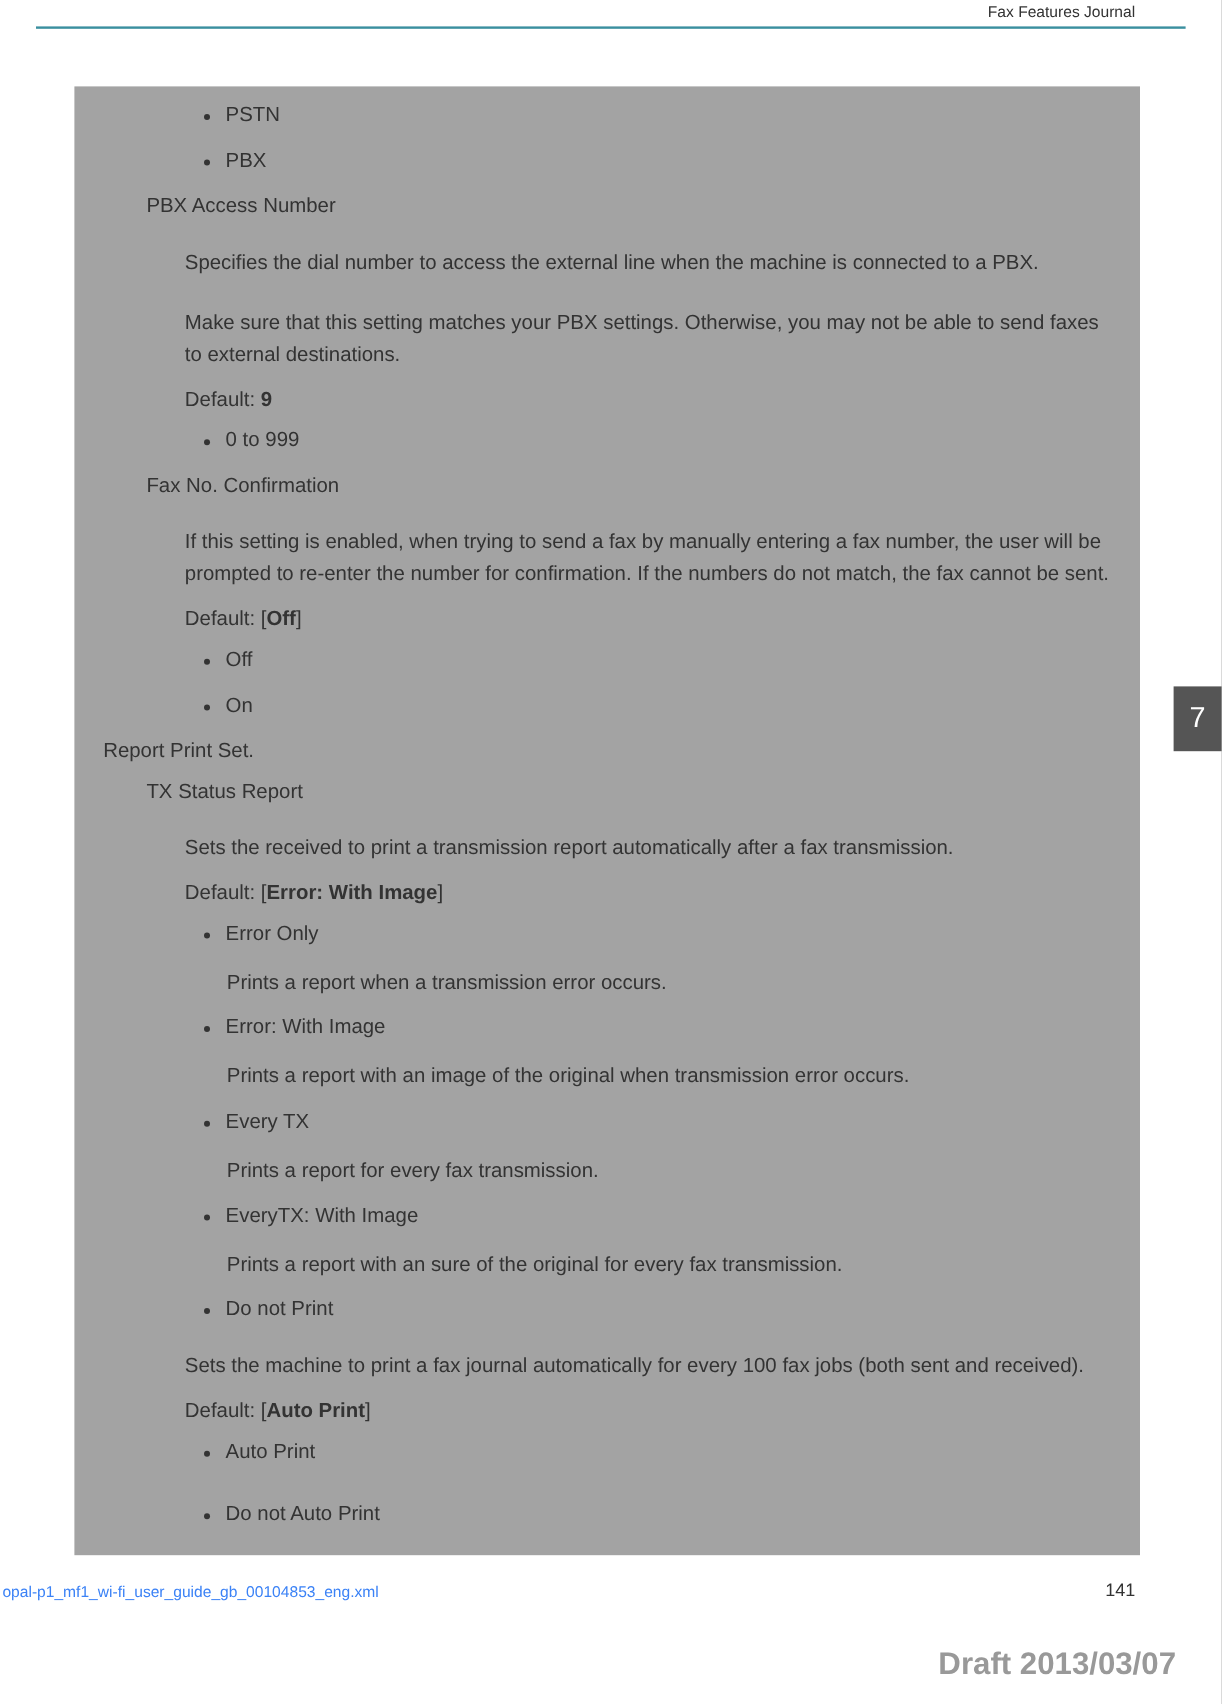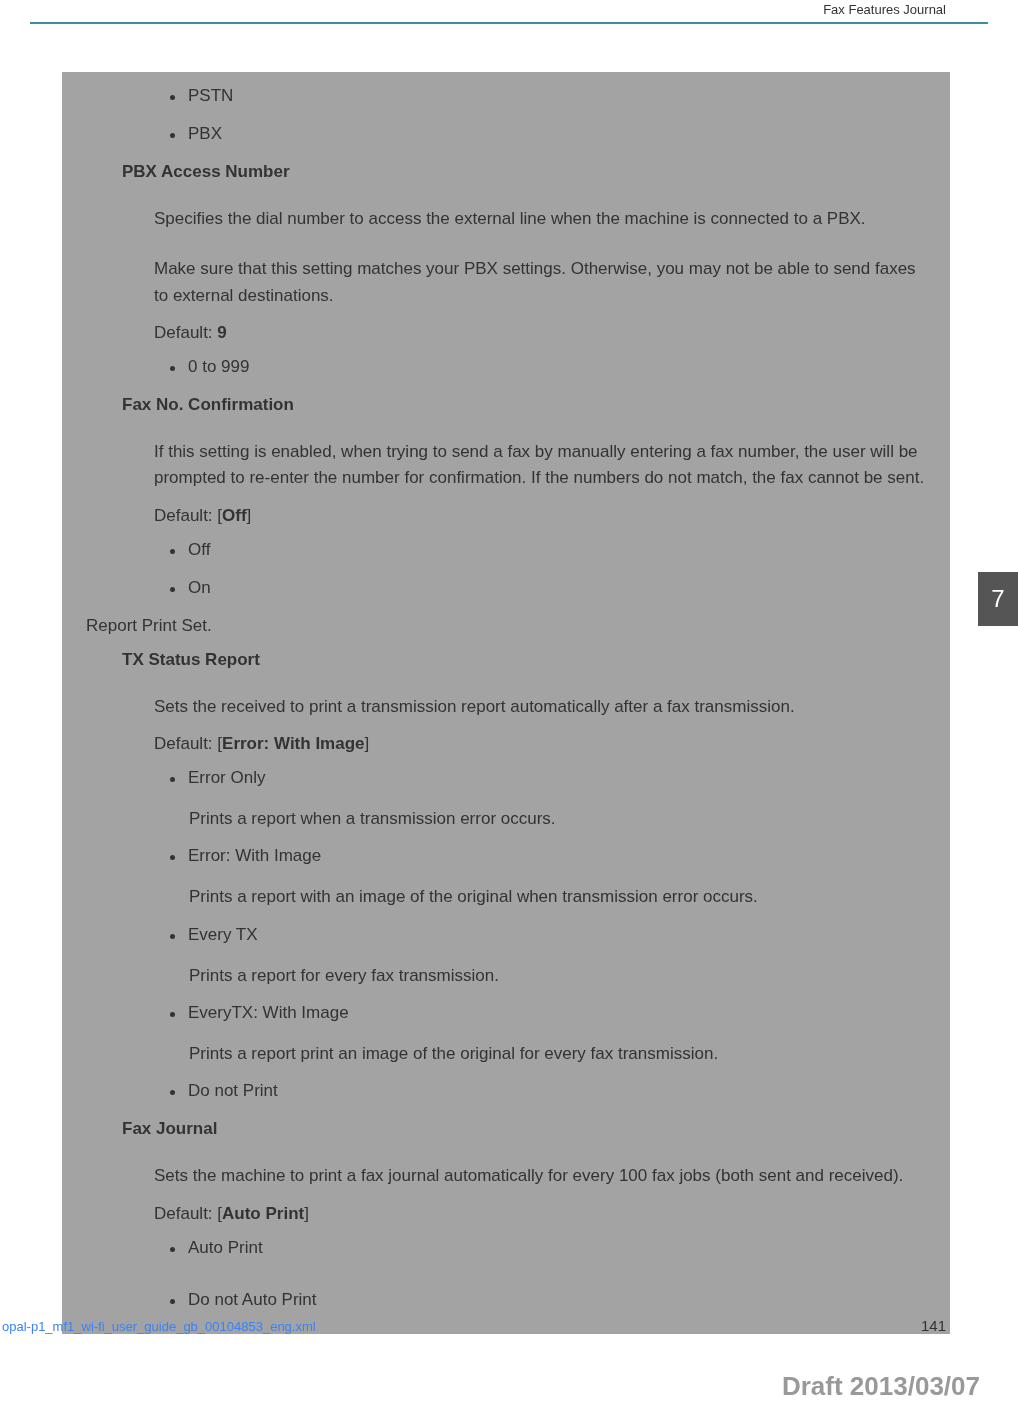--- a/index.html
+++ b/index.html
@@ -51,21 +51,21 @@
       display: inline-block;
       width: 5px;
       height: 5px;
       background: #333;
       border-radius: 50%;
       margin-right: 13px;
       margin-top: 9px;
       flex-shrink: 0;
     }
     .section-title {
-      font-weight: 700;
+      font-weight: 400;
       margin-bottom: 14px;
       margin-top: 4px;
       padding-left: 36px;
     }
     .section-title-l0 {
       font-weight: 400;
       margin-bottom: 14px;
       margin-top: 4px;
       margin-left: -36px;
     }
@@ -189,28 +189,27 @@
   <div class="bullet-item">
     <span class="bullet-dot"></span>
     <span>Every TX</span>
   </div>
   <div class="option-desc">Prints a report for every fax transmission.</div>
 
   <div class="bullet-item">
     <span class="bullet-dot"></span>
     <span>EveryTX: With Image</span>
   </div>
-  <div class="option-desc">Prints a report print an image of the original for every fax transmission.</div>
+  <div class="option-desc">Prints a report with an sure of the original for every fax transmission.</div>
 
   <div class="bullet-item">
     <span class="bullet-dot"></span>
     <span>Do not Print</span>
   </div>
 
-  <div class="section-title">Fax Journal</div>
   <div class="body-text">Sets the machine to print a fax journal automatically for every 100 fax jobs (both sent and received).</div>
   <div class="default-line">
     <span>Default: [</span><span class="bold">Auto Print</span><span>]</span>
   </div>
   <div class="bullet-item">
     <span class="bullet-dot"></span>
     <span>Auto Print</span>
   </div>
   <div class="bullet-item" style="margin-bottom:0;margin-top:32px;">
     <span class="bullet-dot"></span>

